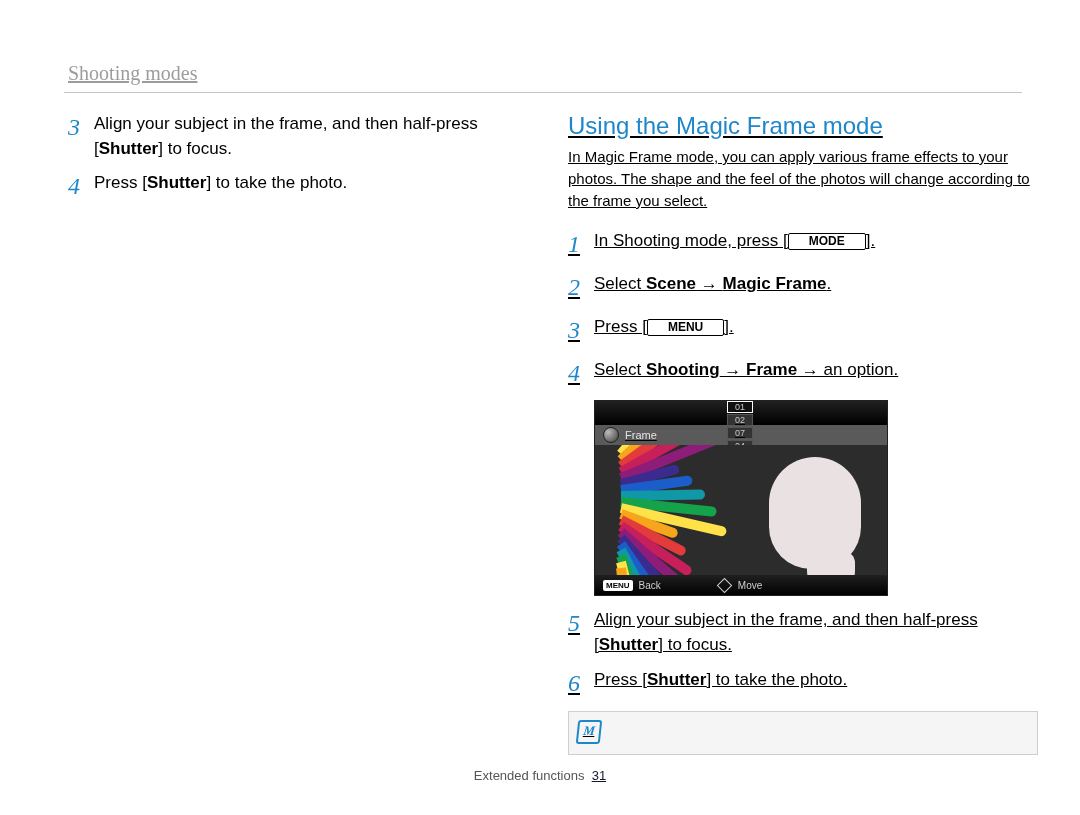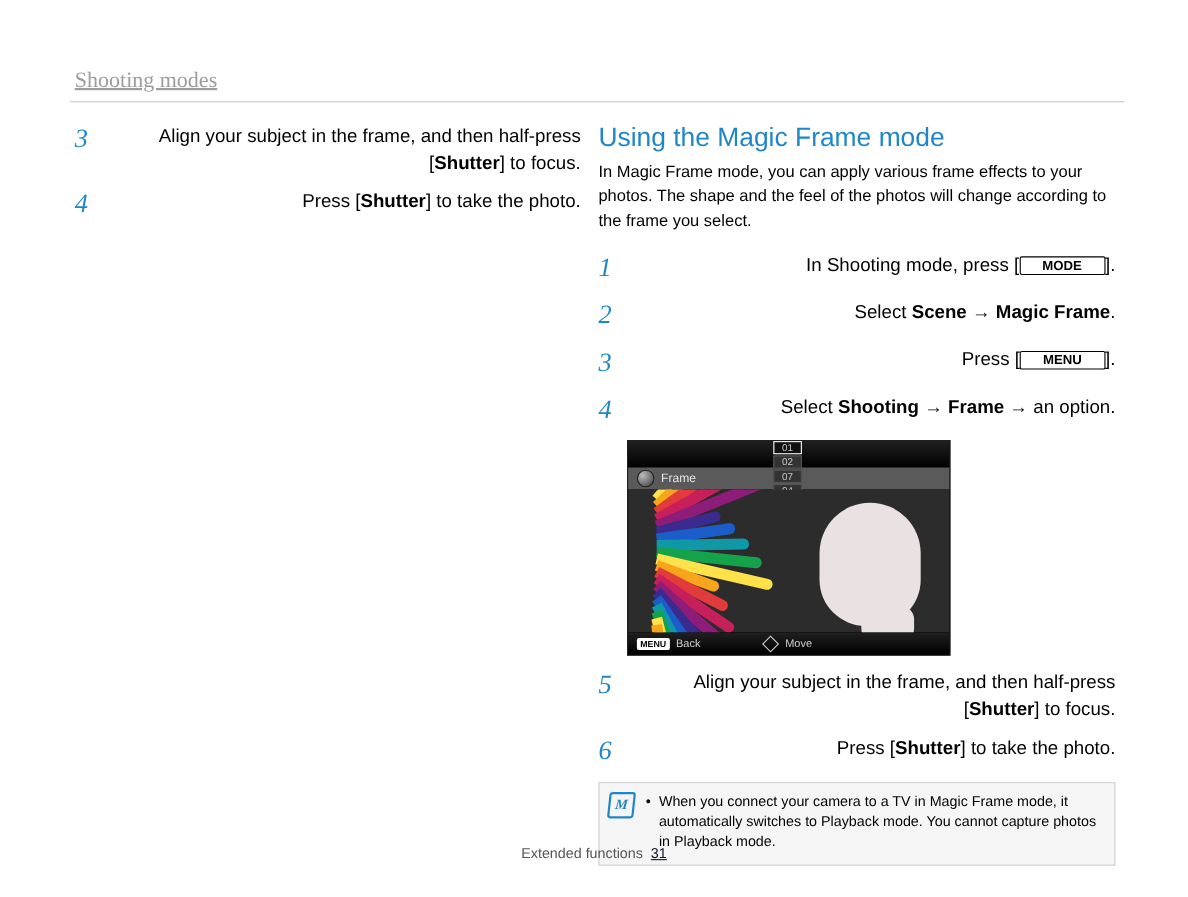--- a/index.html
+++ b/index.html
@@ -39,44 +39,44 @@
   }
 
   .col-left {
     position: absolute;
     left: 68px;
     top: 112px;
     width: 460px;
   }
   .col-right {
     position: absolute;
-    left: 544px;
+    left: 568px;
     top: 112px;
     width: 470px;
+    text-decoration: underline;
   }
 
   .step {
     display: flex;
     align-items: flex-start;
     margin-bottom: 10px;
     line-height: 1.45;
     font-size: 17px;
   }
   .step-num {
     font-family: Georgia, 'Times New Roman', serif;
     font-style: italic;
     font-size: 24px;
     color: #1f87c9;
     width: 26px;
     flex-shrink: 0;
     margin-top: -2px;
   }
   .step-text {
     flex: 1;
-    text-align: right;
   }
   .step-text b { font-weight: bold; }
 
   .label-box {
     display: inline-block;
     border: 1px solid #000;
     border-radius: 2px;
     padding: 0 20px;
     font-size: 12px;
     font-weight: bold;
@@ -384,21 +384,20 @@
         </div>
         <div class="step">
           <div class="step-num">6</div>
           <div class="step-text">Press [<b>Shutter</b>] to take the photo.</div>
         </div>
       </div>
 
     <div class="note-box">
       <div class="note-icon">M</div>
       <ul class="note-list" id="note-list">
-          <li>When you connect your camera to a TV in Magic Frame mode, it automatically switches to Playback mode. You cannot capture photos in Playback mode.</li>
         </ul>
     </div>
   </div>
 
   <div class="footer-line">
     <span>Extended functions</span>&nbsp;&nbsp;<span class="pg">31</span>
   </div>
 
 </div>
 

